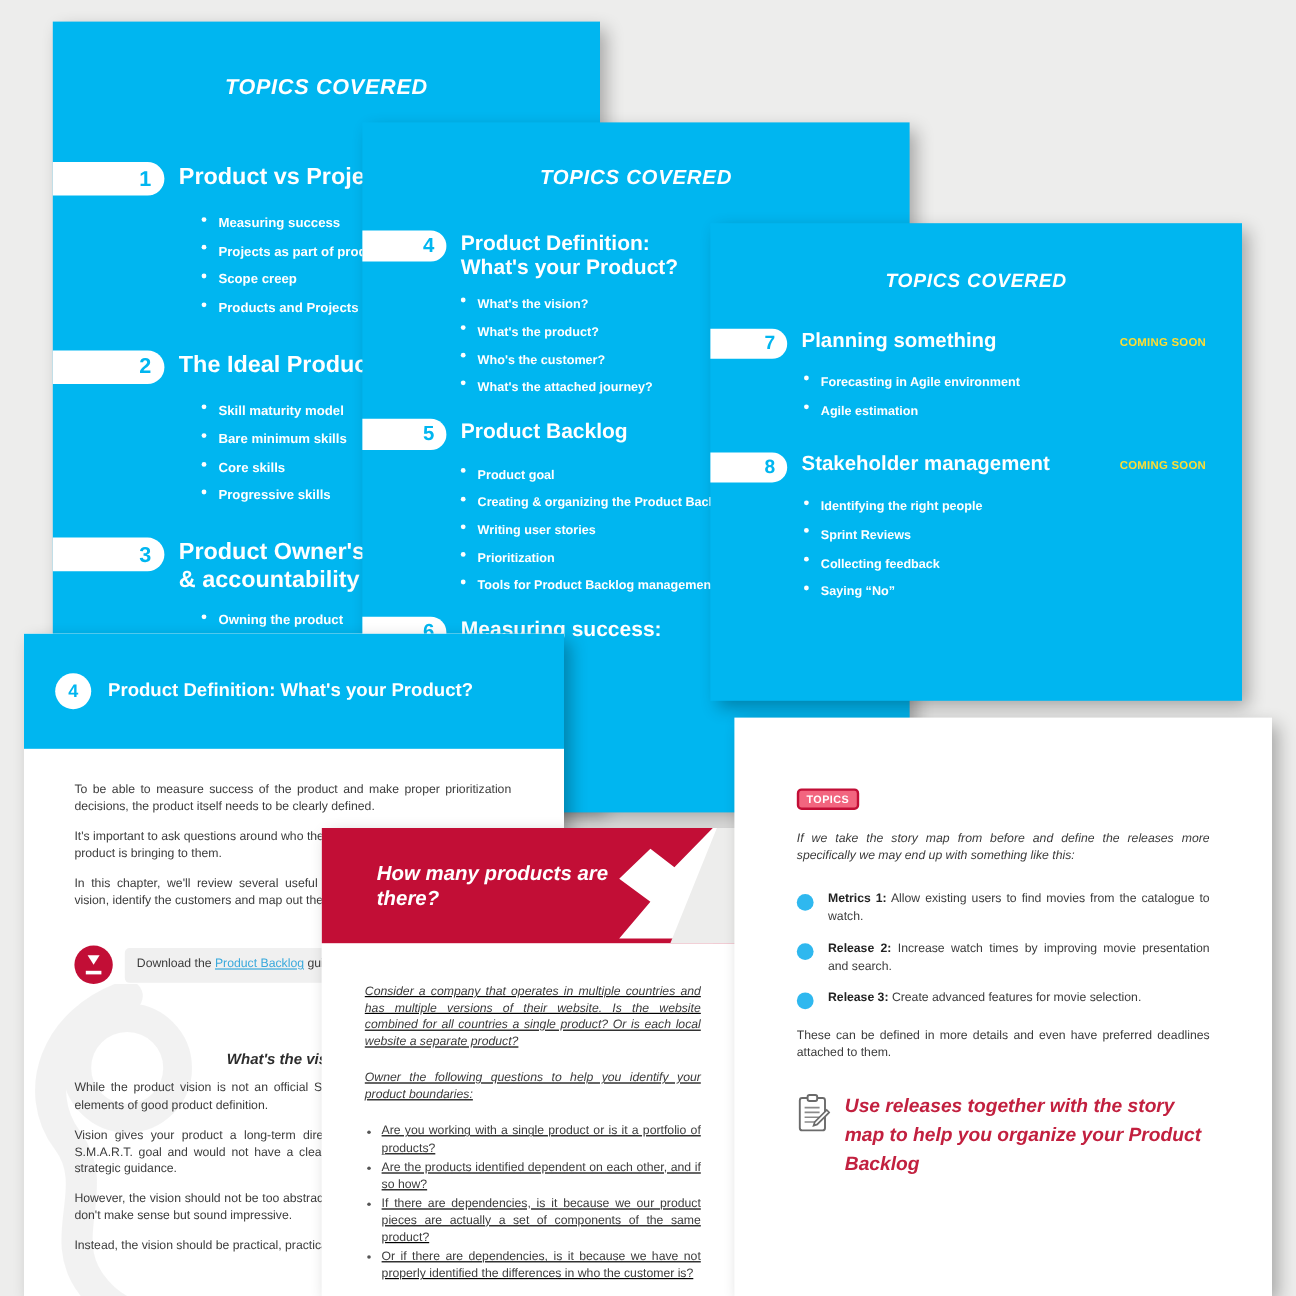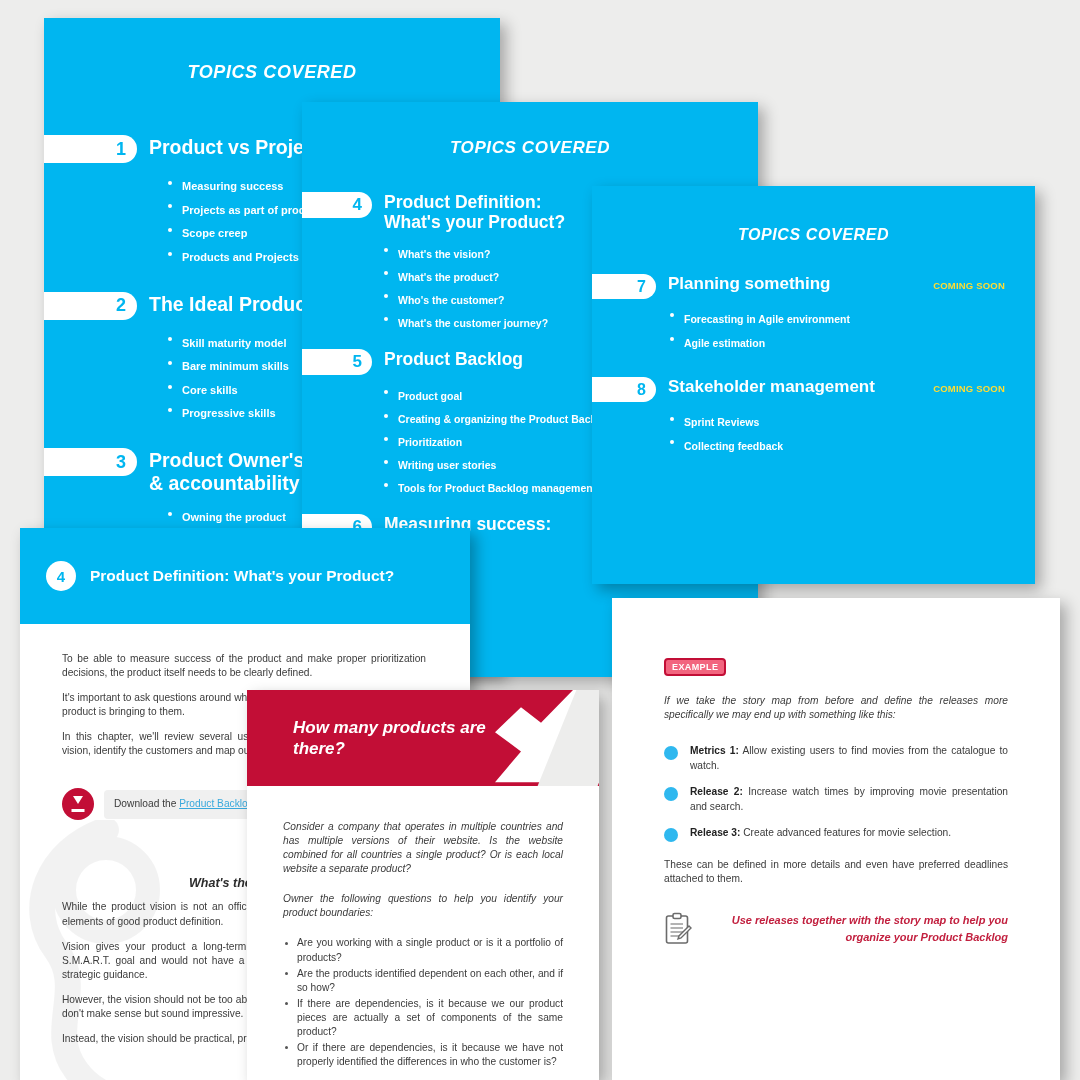--- a/index.html
+++ b/index.html
@@ -132,21 +132,21 @@
     flex:0 0 auto;margin-top:2px;
   }
   .rel-text{
     font-size:10.2px;line-height:1.42;color:#3b3b3b;text-align:justify;
     flex:1;
   }
   .rel-text b{color:#222;}
   .tip{display:flex;gap:12px;align-items:flex-start;margin-top:26px;}
   .tip-text{
     color:#c2203f;font-weight:bold;font-style:italic;
-    font-size:11px;line-height:1.5;text-align:right;
+    font-size:16px;line-height:1.5;
   }
   .clipboard{width:28px;height:34px;flex:0 0 auto;}
 </style>
 </head>
 <body>
 
 <div class="stage">
 
   <div class="card blue" style="left:44px;top:18px;width:456px;height:657px;">
     <div class="slide-title" style="font-size:18px;margin-top:44px;">TOPICS COVERED</div>
@@ -190,32 +190,32 @@
 
     <div class="topic-row" style="margin-top:34px;">
       <div class="numchip" style="width:60px;height:26px;font-size:17px;padding-right:10px;">4</div>
       <div class="topic-head" style="font-size:17.5px;margin-top:0;white-space:pre-line;">Product Definition:
 What's your Product?</div>
     </div>
     <ul class="bullets" style="margin:10px 0 0 80px;font-size:10.5px;line-height:2.2;position:relative;width:300px;">
       <li>What's the vision?</li>
       <li>What's the product?</li>
       <li>Who's the customer?</li>
-      <li>What's the customer journey?</li>
+      <li>What's the attached journey?</li>
     </ul>
 
     <div class="topic-row" style="margin-top:14px;">
       <div class="numchip" style="width:60px;height:26px;font-size:17px;padding-right:10px;">5</div>
       <div class="topic-head" style="font-size:17.5px;margin-top:0;">Product Backlog</div>
     </div>
     <ul class="bullets" style="margin:10px 0 0 80px;font-size:10.5px;line-height:2.2;position:relative;width:300px;">
       <li>Product goal</li>
       <li>Creating &amp; organizing the Product Backlog</li>
+      <li>Writing user stories</li>
       <li>Prioritization</li>
-      <li>Writing user stories</li>
       <li>Tools for Product Backlog management</li>
     </ul>
 
     <div class="topic-row" style="margin-top:14px;">
       <div class="numchip" style="width:60px;height:26px;font-size:17px;padding-right:10px;">6</div>
       <div class="topic-head" style="font-size:17.5px;margin-top:0;white-space:pre-line;">Measuring success:
 Metrics</div>
     </div>
     <ul class="bullets" style="margin:20px 0 0 80px;font-size:10.5px;line-height:2.2;">
       <li>KPIs</li>
@@ -234,22 +234,24 @@
       <li>Forecasting in Agile environment</li>
       <li>Agile estimation</li>
     </ul>
 
     <div class="topic-row" style="margin-top:22px;">
       <div class="numchip" style="width:54px;height:25px;font-size:16px;padding-right:10px;">8</div>
       <div class="topic-head" style="font-size:17px;margin-top:0;">Stakeholder management</div>
       <div class="soon" style="right:30px;top:6px;font-size:9.5px;">COMING SOON</div>
     </div>
     <ul class="bullets" style="margin:9px 0 0 76px;font-size:10.5px;line-height:2.25;position:relative;">
+      <li>Identifying the right people</li>
       <li>Sprint Reviews</li>
       <li>Collecting feedback</li>
+      <li>Saying “No”</li>
     </ul>
   </div>
 
   <div class="card" style="left:20px;top:528px;width:450px;height:552px;overflow:hidden;">
 
     <svg class="watermark" viewBox="0 0 250 300" aria-hidden="true">
       <path d="M120 10 C60 30 40 90 70 130 C100 170 60 210 90 250 C110 278 150 290 185 280" fill="none" stroke="#555" stroke-width="26" stroke-linecap="round"></path>
       <circle cx="120" cy="70" r="42" fill="none" stroke="#555" stroke-width="24"></circle>
     </svg>
 
@@ -272,21 +274,21 @@
 
       <div class="sec-title" style="margin-top:56px;">What's the vision?</div>
 
       <p class="para">While the product vision is not an official Scrum artifact, it is one of the key elements of good product definition.</p>
       <p class="para">Vision gives your product a long-term direction. It does not have to be a S.M.A.R.T. goal and would not have a clear deadline, but it should give you strategic guidance.</p>
       <p class="para">However, the vision should not be too abstract or generic, full of buzz words that don't make sense but sound impressive.</p>
       <p class="para">Instead, the vision should be practical, practical and inspiring.</p>
     </div>
   </div>
 
-  <div class="card" style="left:247px;top:690px;width:352px;height:390px;overflow:hidden;">
+  <div class="card" style="left:268px;top:690px;width:352px;height:390px;overflow:hidden;text-decoration:underline;">
 
     <div class="red-banner" style="height:96px;padding:0;">
       <svg class="rb-arrow" viewBox="0 0 150 100" preserveAspectRatio="none" aria-hidden="true">
         <path d="M150 0 H118 L86 34 L66 18 L40 44 L66 64 L40 96 H150 Z" fill="#ffffff"></path>
         <path d="M150 0 H150 V100 H118 L150 62 Z" fill="#c20e36"></path>
       </svg>
       <div class="rb-title" style="position:absolute;left:46px;top:28px;width:200px;">How many products are there?</div>
       <div style="position:absolute;right:-18px;top:0;width:60px;height:100%;
                   background:#ededec;transform:skewX(-22deg);"></div>
     </div>
@@ -298,21 +300,21 @@
         <li>Are you working with a single product or is it a portfolio of products?</li>
         <li>Are the products identified dependent on each other, and if so how?</li>
         <li>If there are dependencies, is it because we our product pieces are actually a set of components of the same product?</li>
         <li>Or if there are dependencies, is it because we have not properly identified the differences in who the customer is?</li>
       </ul>
     </div>
   </div>
 
   <div class="card" style="left:612px;top:598px;width:448px;height:482px;overflow:hidden;">
     <div style="padding:58px 52px 0 52px;">
-      <div class="example-badge">EXAMPLE</div>
+      <div class="example-badge">TOPICS</div>
 
       <p class="para" style="margin-top:18px;margin-bottom:22px;font-style:italic;">If we take the story map from before and define the releases more specifically we may end up with something like this:</p>
 
       <div class="rel-item">
         <div class="rel-dot"></div>
         <div class="rel-text">
           <b>Metrics 1:</b><span> Allow existing users to find movies from the catalogue to watch.</span>
         </div>
       </div>
       <div class="rel-item">

